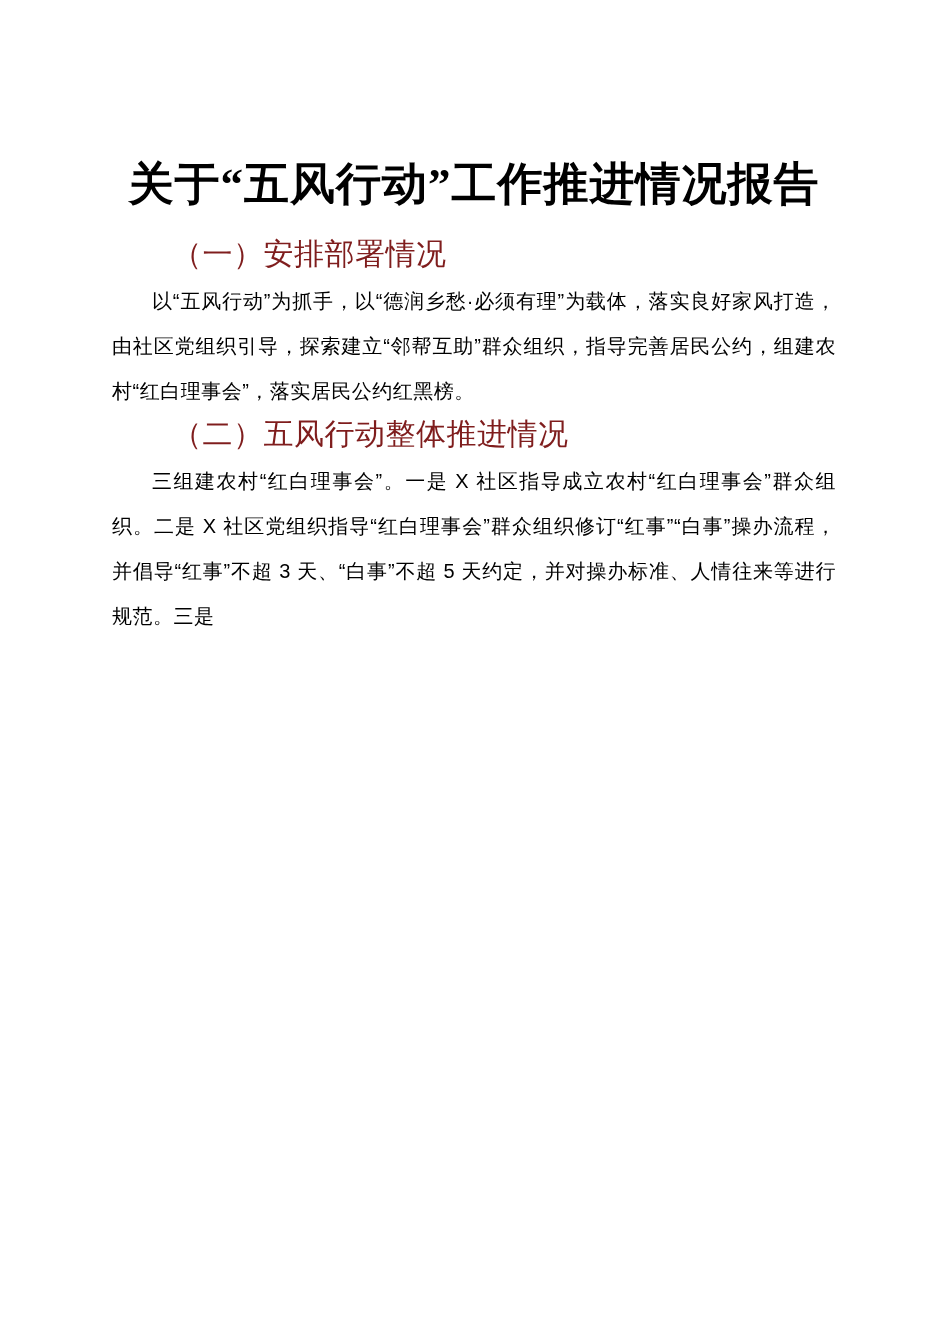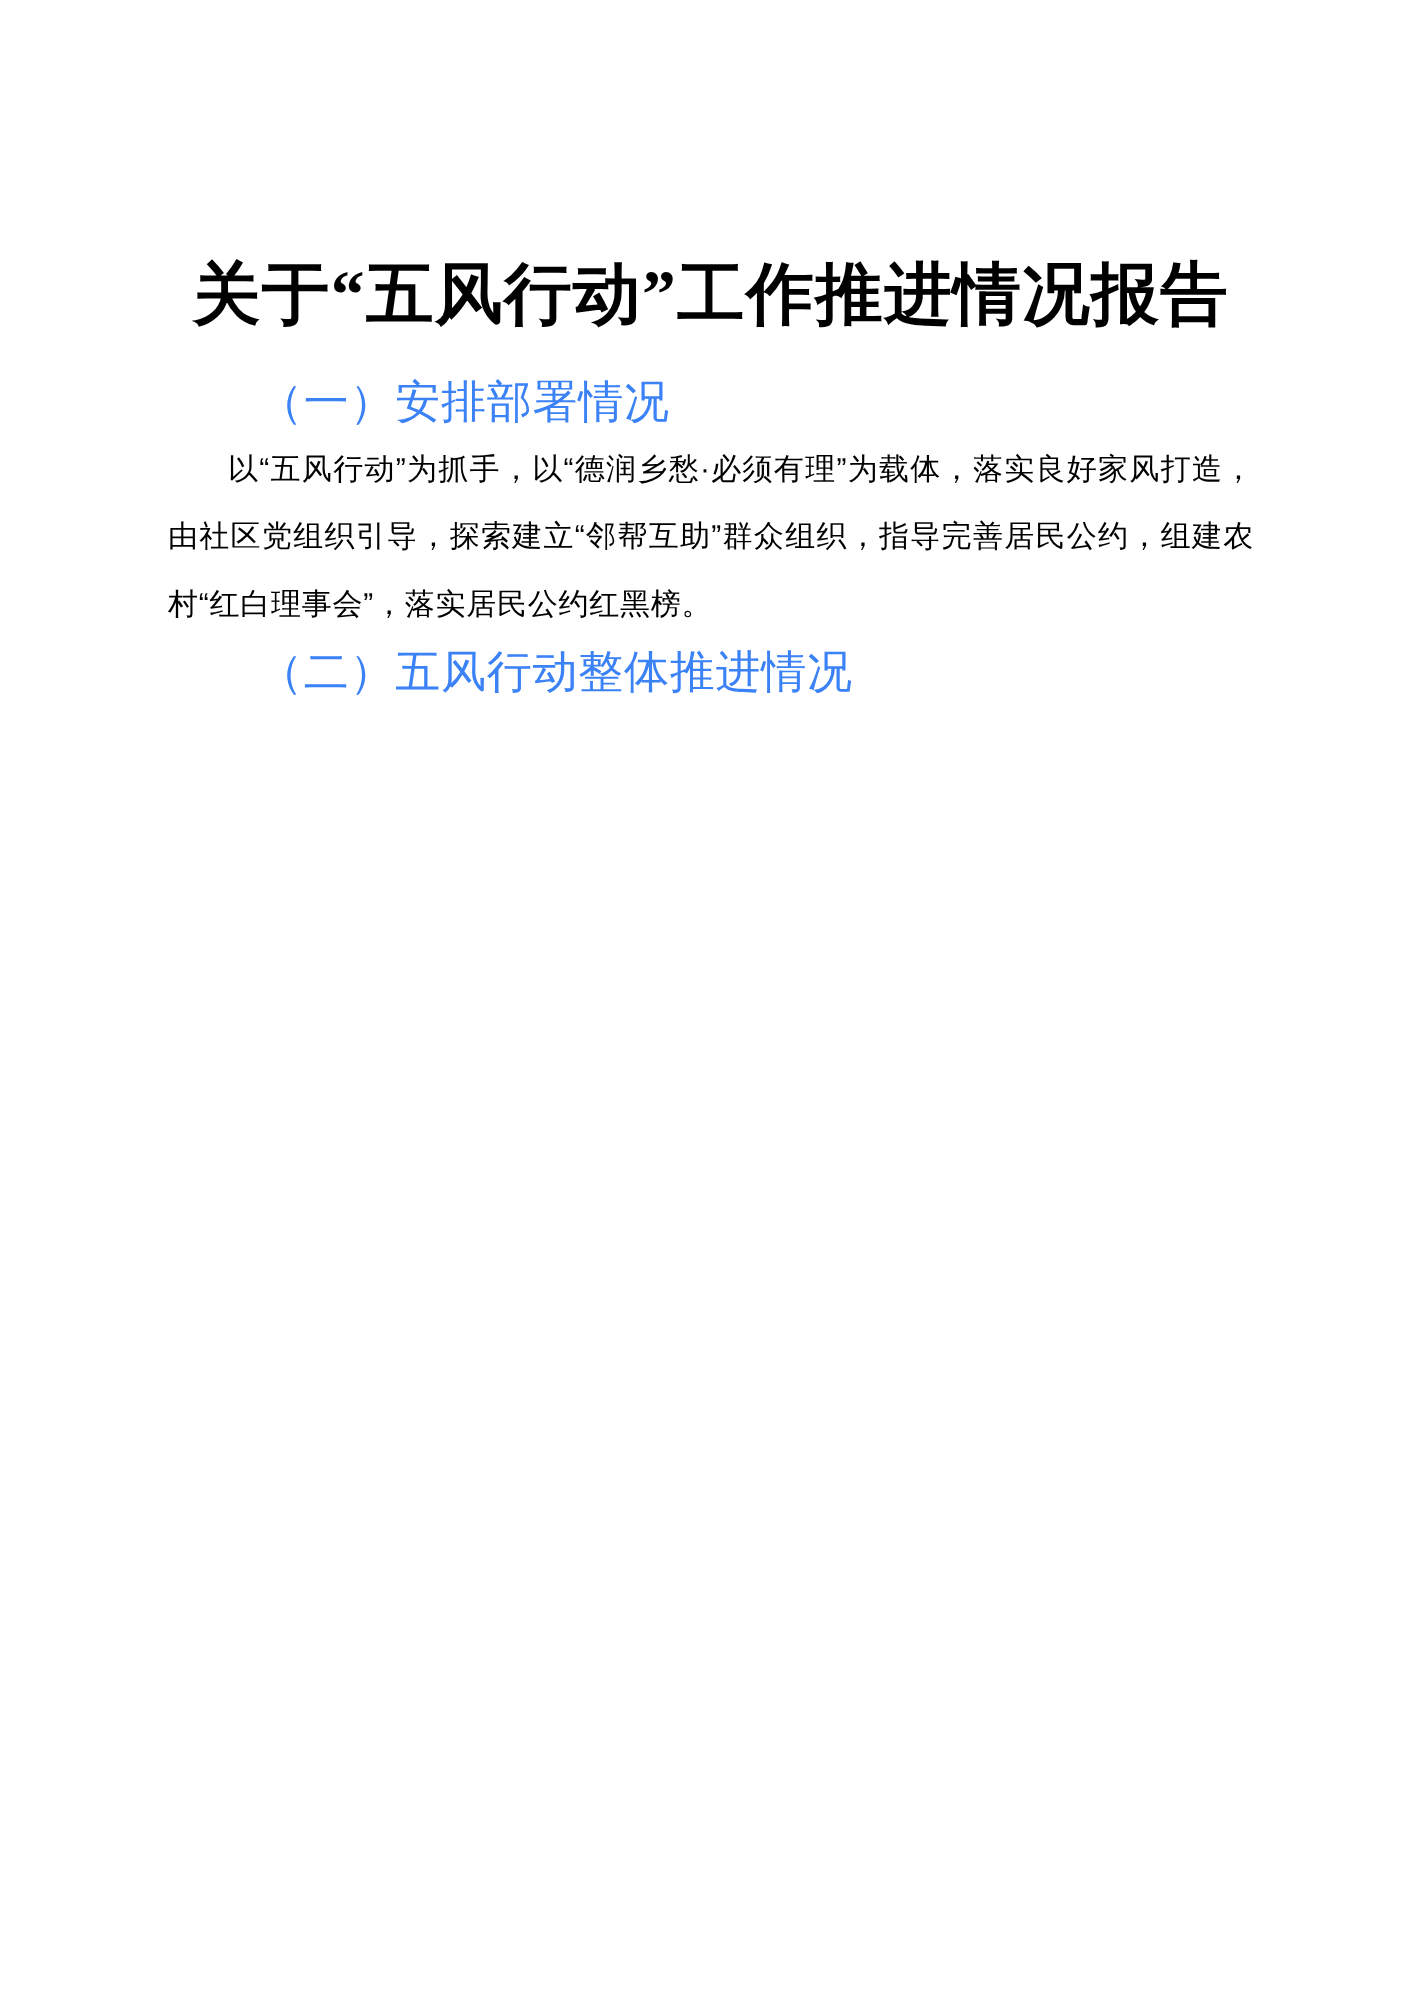--- a/index.html
+++ b/index.html
@@ -22,32 +22,33 @@
       background: #ffffff;
       position: relative;
     }
     .doc-title {
       font-family: "Liberation Serif", "DejaVu Serif", serif;
       font-weight: 700;
       font-size: 45px;
       line-height: 60px;
       text-align: center;
       letter-spacing: 1px;
-      margin: 16px 0 20px 0;
+      margin: 4px 0 20px 0;
       color: #000000;
     }
     .section-heading {
       font-size: 30px;
       line-height: 45px;
       text-indent: 2em;
       margin: 0;
       font-weight: 400;
       letter-spacing: 0.5px;
-      color: #3b82f6;
+      color: #7f1d1d;
       white-space: nowrap;
+      font-family: Liberation Mono, monospace;
     }
     .para {
       font-size: 20px;
       line-height: 45px;
       text-align: justify;
       text-indent: 2em;
       margin: 0;
       letter-spacing: 0.5px;
       color: #000000;
     }
@@ -59,13 +60,14 @@
   <h1 class="doc-title">关于“五风行动”工作推进情况报告</h1>
 
   <p class="section-heading">（一）安排部署情况</p>
 
   <p class="para">以“五风行动”为抓手，以“德润乡愁·必须有理”为载体，落实良好家风打造，由社区党组织引导，探索建立“邻帮互助”群众组织，指导完善居民公约，组建农村“红白理事会”，落实居民公约红黑榜。</p>
 
   <p class="section-heading">（二）五风行动整体推进情况</p>
 
 
 
+  <p class="para">三组建农村“红白理事会”。一是 X 社区指导成立农村“红白理事会”群众组织。二是 X 社区党组织指导“红白理事会”群众组织修订“红事”“白事”操办流程，并倡导“红事”不超 3 天、“白事”不超 5 天约定，并对操办标准、人情往来等进行规范。三是</p>
 </div>
 
 </body></html>

